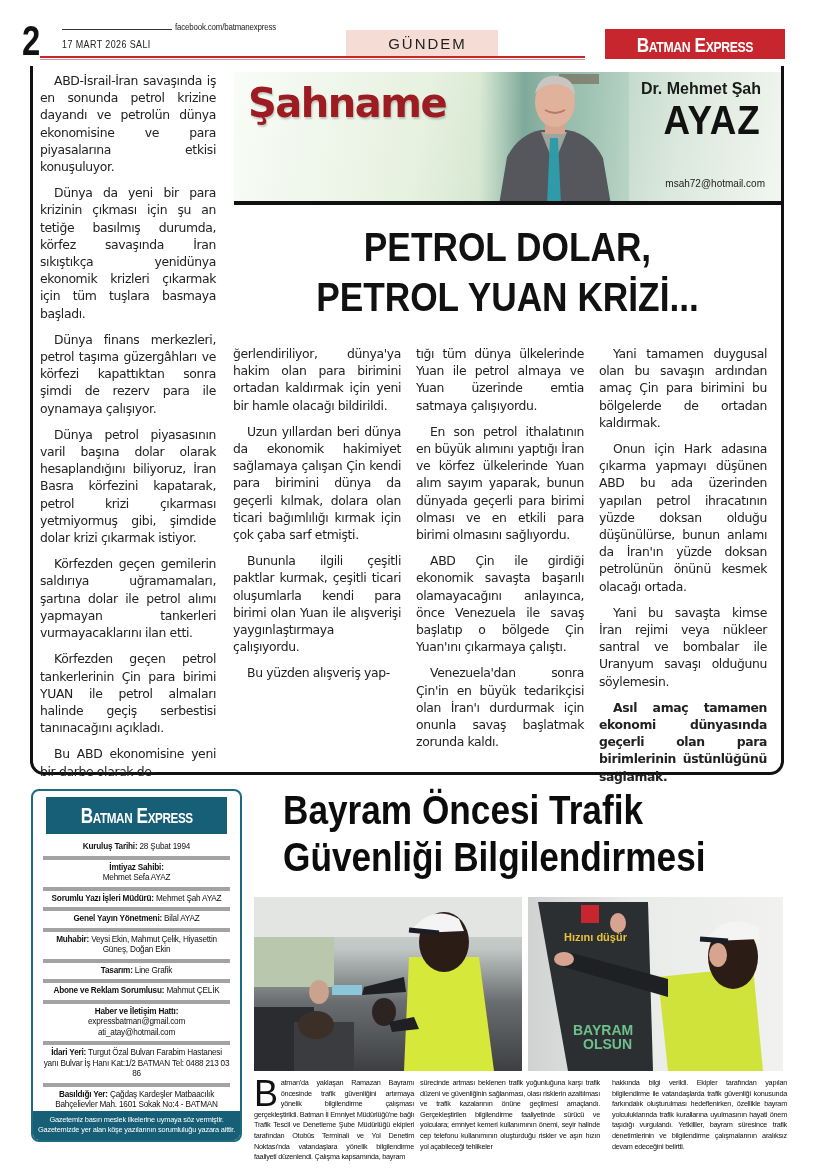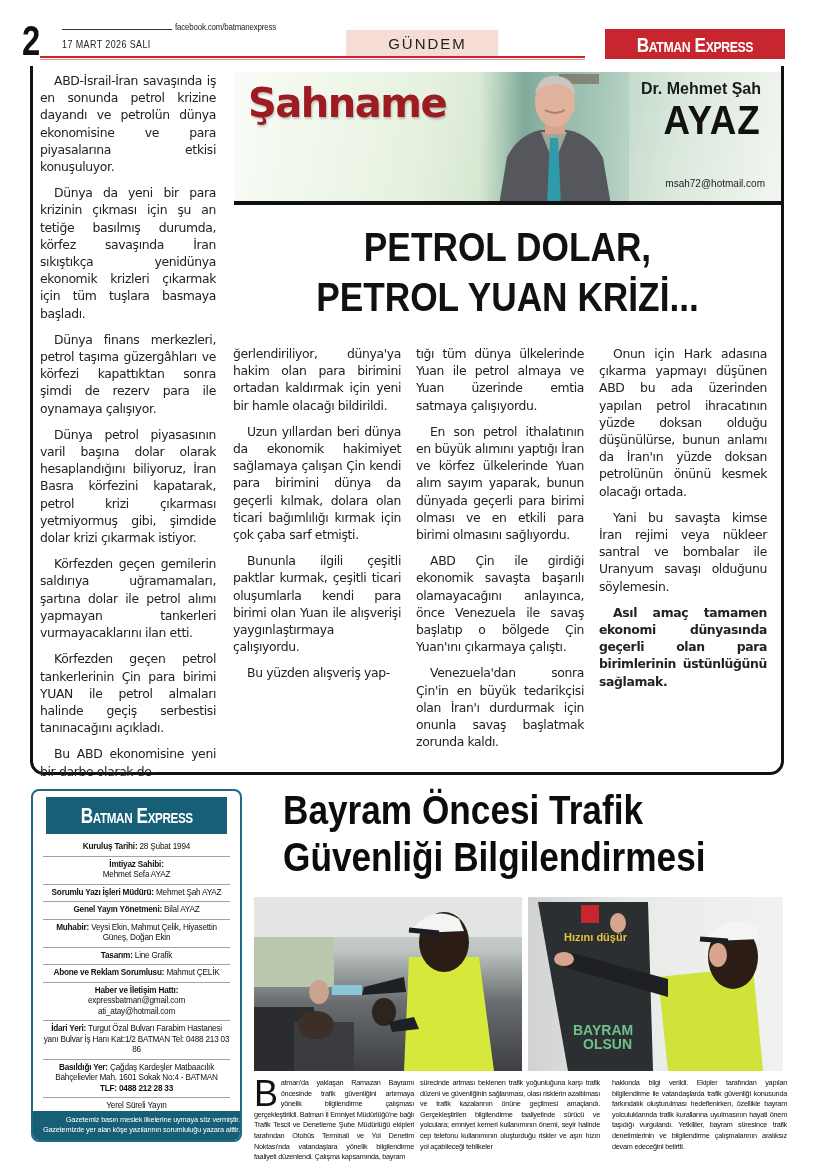--- a/index.html
+++ b/index.html
@@ -40,24 +40,24 @@
   .col1 { left: 40px; top: 72px; width: 176px; }
   .col2 { left: 233px; top: 345px; width: 168px; }
   .col3 { left: 416px; top: 345px; width: 168px; }
   .col4 { left: 599px; top: 345px; width: 168px; }
 
   
   .imprint { position: absolute; left: 31px; top: 789px; width: 211px; height: 353px; border: 2px solid #1d6b80; border-radius: 8px; overflow: hidden; background: #fff; }
   .imprint-logo { margin: 6px auto 0; width: 181px; height: 37px; background: #165f77; color: #fff; font-weight: 700; text-align: center; font-size: 22px; line-height: 38px; font-variant: small-caps; letter-spacing: -0.5px; }
   .imprint-logo span { display: inline-block; transform: scaleX(0.78); }
   .imprint-list { margin: 5px 10px 0; }
-  .imp-item { font-size: 8.2px; line-height: 10.5px; text-align: center; padding: 3px 0 3px; border-bottom: 1px solid #a3a3a3; color: #111; letter-spacing: -0.2px; }
+  .imp-item { font-size: 8.2px; line-height: 10.5px; text-align: center; padding: 3px 0 3px; border-bottom: 4px solid #a3a3a3; color: #111; letter-spacing: -0.2px; }
   .imp-item b { font-weight: 700; }
   .imp-item.last { border-bottom: none; }
-  .imprint-foot { position: absolute; left: 0; bottom: 0; width: 100%; height: 29px; background: #165f77; color: #fff; font-size: 7.4px; line-height: 10px; text-align: right; padding-top: 4px; letter-spacing: -0.2px; }
+  .imprint-foot { position: absolute; left: 0; bottom: 0; width: 100%; height: 29px; background: #165f77; color: #fff; font-size: 7.4px; line-height: 10px; text-align: center; padding-top: 4px; letter-spacing: -0.2px; }
 
   
   .news-head { position: absolute; left: 250px; top: 787px; width: 550px; text-align: left; font-family: "Liberation Sans", sans-serif; font-weight: 700; font-size: 40px; line-height: 47px; color: #0c0c0c; }
   .news-head div { transform: scaleX(0.88); }
   .photo { position: absolute; top: 897px; height: 174px; overflow: hidden; }
   .photo1 { left: 254px; width: 268px; background: linear-gradient(180deg,#d8dcd8 0%,#bfc6c4 30%,#6b6e70 60%,#3d3f42 100%); }
   .photo2 { left: 528px; width: 255px; background: linear-gradient(90deg,#cfd2d0 0%,#e9ebe9 40%,#f1f2f0 100%); }
   .news-body { position: absolute; top: 1078px; font-size: 7.3px; line-height: 10.6px; color: #111; text-align: justify; letter-spacing: -0.25px; }
   .nb1 { left: 254px; width: 160px; }
   .nb2 { left: 420px; width: 180px; }
@@ -128,20 +128,21 @@
 </div>
 
 <div class="col col3">
   <p class="ni">tığı tüm dünya ülkelerinde Yuan ile petrol almaya ve Yuan üzerinde emtia satmaya çalışıyordu.</p>
   <p>En son petrol ithalatının en büyük alımını yaptığı İran ve körfez ülkelerinde Yuan alım sayım yaparak, bunun dünyada geçerli para birimi olması ve en etkili para birimi olmasını sağlıyordu.</p>
   <p>ABD Çin ile girdiği ekonomik savaşta başarılı olamayacağını anlayınca, önce Venezuela ile savaş başlatıp o bölgede Çin Yuan'ını çıkarmaya çalıştı.</p>
   <p>Venezuela'dan sonra Çin'in en büyük tedarikçisi olan İran'ı durdurmak için onunla savaş başlatmak zorunda kaldı.</p>
 </div>
 
 <div class="col col4">
+  <p>Yani tamamen duygusal olan bu savaşın ardından amaç Çin para birimini bu bölgelerde de ortadan kaldırmak.</p>
   <p>Onun için Hark adasına çıkarma yapmayı düşünen ABD bu ada üzerinden yapılan petrol ihracatının yüzde doksan olduğu düşünülürse, bunun anlamı da İran'ın yüzde doksan petrolünün önünü kesmek olacağı ortada.</p>
   <p>Yani bu savaşta kimse İran rejimi veya nükleer santral ve bombalar ile Uranyum savaşı olduğunu söylemesin.</p>
   <p class="b">Asıl amaç tamamen ekonomi dünyasında geçerli olan para birimlerinin üstünlüğünü sağlamak.</p>
 </div>
 
 <div class="imprint">
   <div class="imprint-logo"><span>Batman Express</span></div>
   <div class="imprint-list">
     <div class="imp-item"><b>Kuruluş Tarihi:</b> <span>28 Şubat 1994</span></div>
     <div class="imp-item"><b>İmtiyaz Sahibi:</b><br><span>Mehmet Sefa AYAZ</span></div>

